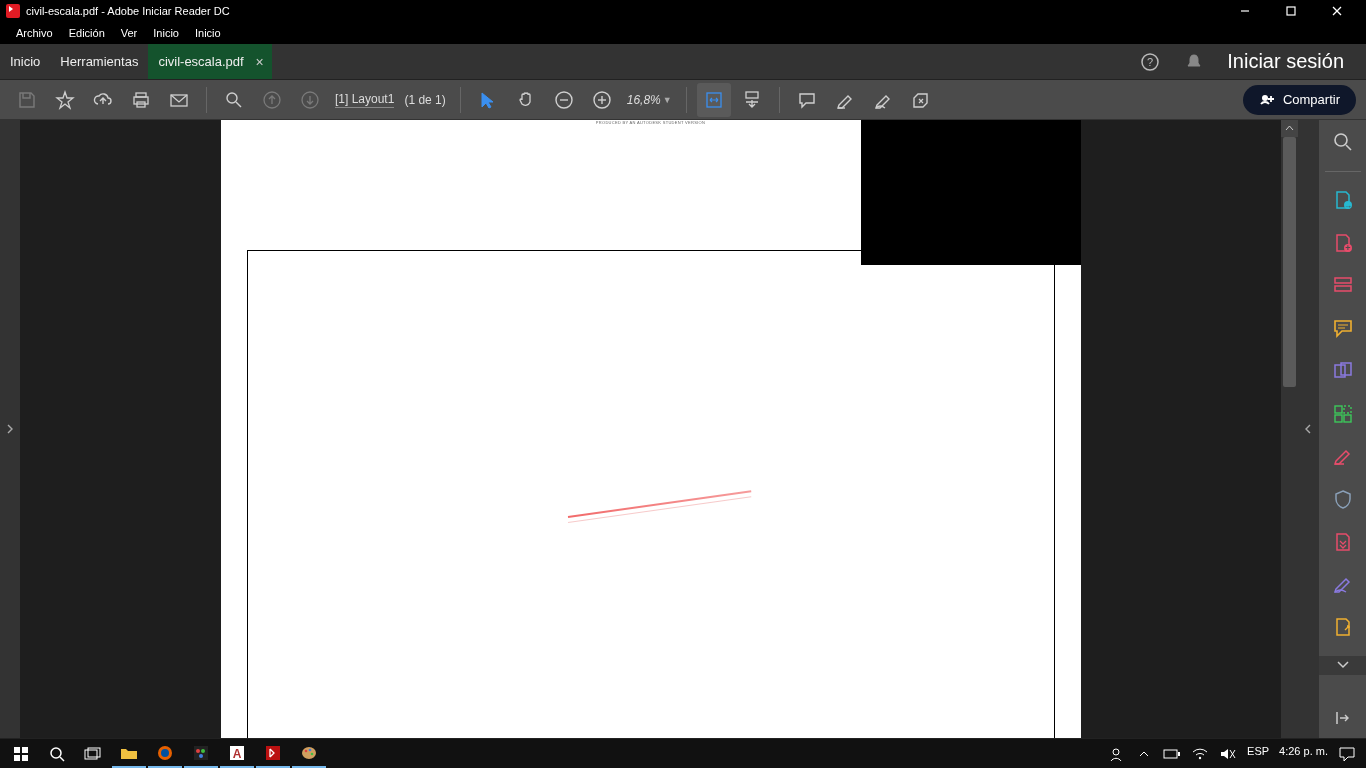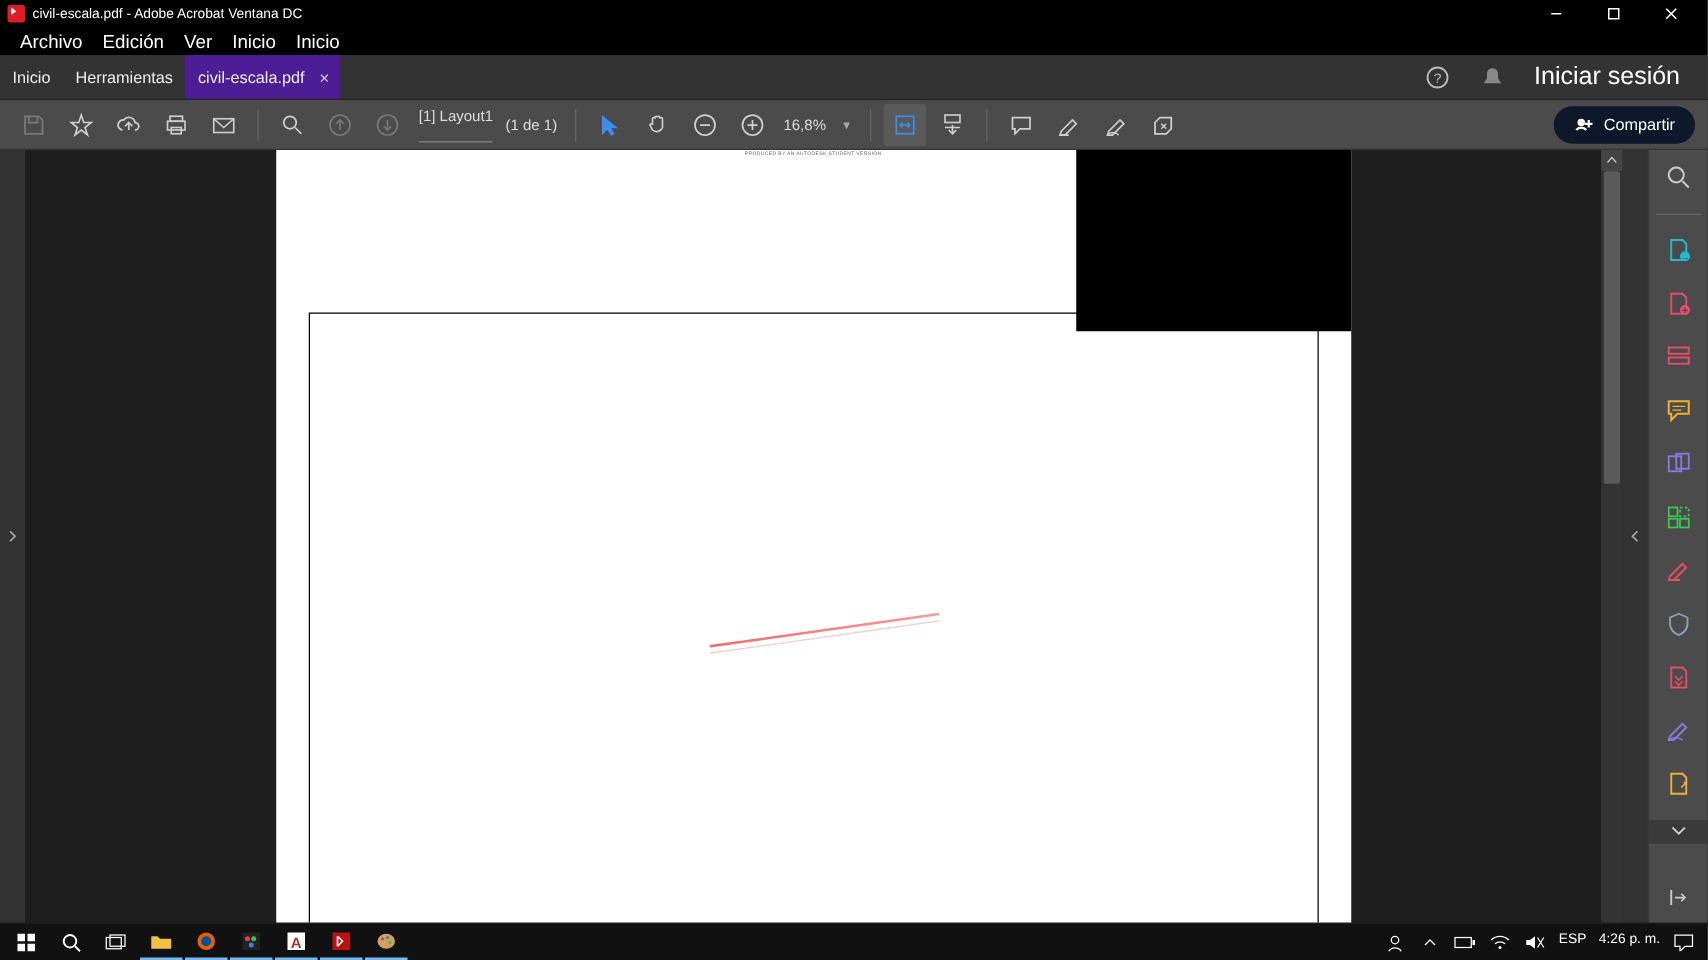--- a/index.html
+++ b/index.html
@@ -7,41 +7,41 @@
 
 
 .titlebar { height: 22px; background: #000; display: flex; align-items: center; padding: 0 6px; font-size: 11px; color: #fff; }
 .titlebar .app-icon { width: 14px; height: 14px; background: #e01b24; border-radius: 2px; margin-right: 6px; position: relative; }
 .titlebar .app-icon::after { content: ""; position: absolute; top: 2px; left: 3px; width: 0; height: 0; border-left: 4px solid #fff; border-top: 3px solid transparent; border-bottom: 3px solid transparent; }
 .titlebar .spacer { flex: 1; }
 .titlebar .winbtn { width: 46px; height: 22px; display: flex; align-items: center; justify-content: center; cursor: pointer; }
 .titlebar .winbtn svg { stroke: #fff; fill: none; }
 
 
-.menubar { height: 22px; background: #000; display: flex; align-items: center; padding-left: 8px; font-size: 15px; color: #fff; }
+.menubar { height: 22px; background: #000; display: flex; align-items: center; padding-left: 8px; font-size: 11px; color: #fff; }
 .menubar .menuitem { padding: 0 8px; height: 100%; display: flex; align-items: center; cursor: pointer; }
 
 
 .tabbar { height: 36px; background: #333; display: flex; align-items: stretch; border-bottom: 1px solid #222; }
 .tabbar .tab { padding: 0 10px; display: flex; align-items: center; font-size: 13px; color: #eee; cursor: pointer; position: relative; }
-.tabbar .tab.doc { background: #4c1d95; padding-right: 28px; }
+.tabbar .tab.doc { background: #14532d; padding-right: 28px; }
 .tabbar .tab .close { position: absolute; right: 8px; font-size: 14px; color: #ccc; }
 .tabbar .rightside { margin-left: auto; display: flex; align-items: center; gap: 22px; padding: 0 22px; }
 .tabbar .iconbtn { width: 22px; height: 22px; display: flex; align-items: center; justify-content: center; cursor: pointer; }
 .tabbar .signin { color: #fff; font-size: 20px; cursor: pointer; }
 
 
 .toolbar { height: 40px; background: #4b4b4b; display: flex; align-items: center; padding: 0 10px; gap: 4px; border-bottom: 1px solid #333; }
 .toolbar .tbtn { width: 34px; height: 34px; display: flex; align-items: center; justify-content: center; cursor: pointer; border-radius: 3px; }
 .toolbar .tbtn svg { stroke: #cfcfcf; fill: none; }
 .toolbar .tbtn.disabled svg { stroke: #7a7a7a; }
 .toolbar .sep { width: 1px; height: 26px; background: #666; margin: 0 6px; }
 .toolbar .pageinfo { font-size: 12px; color: #ddd; padding: 0 4px; display: flex; gap: 10px; align-items: center; }
-.toolbar .pageinfo .layout { border-bottom: 1px solid #888; padding-bottom: 13px; }
-.toolbar .zoomval { font-size: 12px; color: #ddd; padding: 0 4px; display: flex; align-items: center; gap: 12px; }
+.toolbar .pageinfo .layout { border-bottom: 1px solid #888; padding-bottom: 1px; }
+.toolbar .zoomval { font-size: 12px; color: #ddd; padding: 0 4px; display: flex; align-items: center; gap: 2px; font-style: italic; }
 .toolbar .zoomval .caret { font-size: 9px; color: #aaa; }
 .toolbar .sharebtn { margin-left: auto; background: #0f172a; color: #fff; height: 30px; padding: 0 16px; border-radius: 15px; display: flex; align-items: center; gap: 8px; font-size: 13px; cursor: pointer; }
 .toolbar .tbtn.active { background: #5a5a5a; }
 
 
 .mainrow { display: flex; height: calc(768px - 22px - 22px - 36px - 40px - 30px); background: #1e1e1e; }
 .edge { width: 20px; background: #333; display: flex; align-items: center; justify-content: center; cursor: pointer; }
 .edge svg { stroke: #aaa; fill: #aaa; }
 .docarea { flex: 1; background: #1e1e1e; overflow: hidden; position: relative; display:flex; flex-direction: column; align-items: center;}
 .page { width: 860px; margin-top: 0px; background: #fff; position: relative; }
@@ -68,21 +68,21 @@
 .taskbar .tbicon.active { border-bottom: 2px solid #76b9ed; }
 .taskbar .tray { margin-left: auto; display: flex; align-items: flex-start; gap: 10px; padding-right: 6px; font-size: 11px; color: #fff; }
 .taskbar .tray .trayicon { width: 18px; height: 18px; display:flex; align-items:center; justify-content:center; }
 .righttools .spacer-bottom { flex: 1; }
 </style>
 </head>
 <body>
 
 <div class="titlebar">
   <div class="app-icon"></div>
-  <span>civil-escala.pdf - Adobe Acrobat Ventana DC</span>
+  <span>civil-escala.pdf - Adobe Iniciar Reader DC</span>
   <div class="spacer"></div>
   <div class="winbtn">
       <svg width="10" height="10">
         <line x1="1" y1="5" x2="9" y2="5" stroke-width="1.2"></line>
       </svg>
     </div>
   <div class="winbtn">
       <svg width="10" height="10">
         <rect x="1" y="1" width="8" height="8" stroke-width="1.2"></rect>
       </svg>

